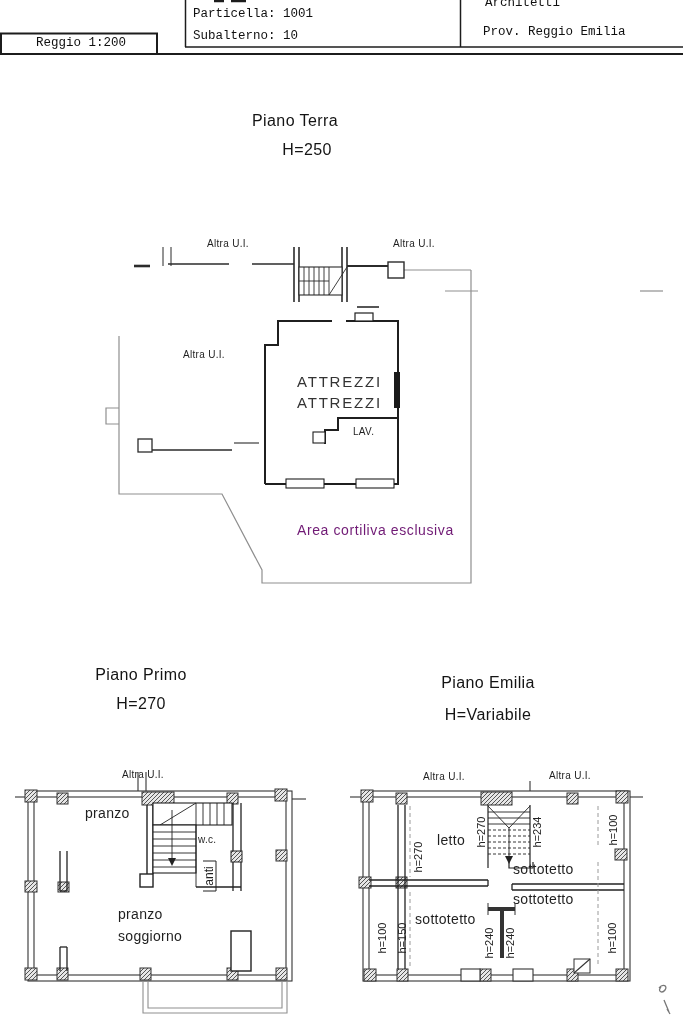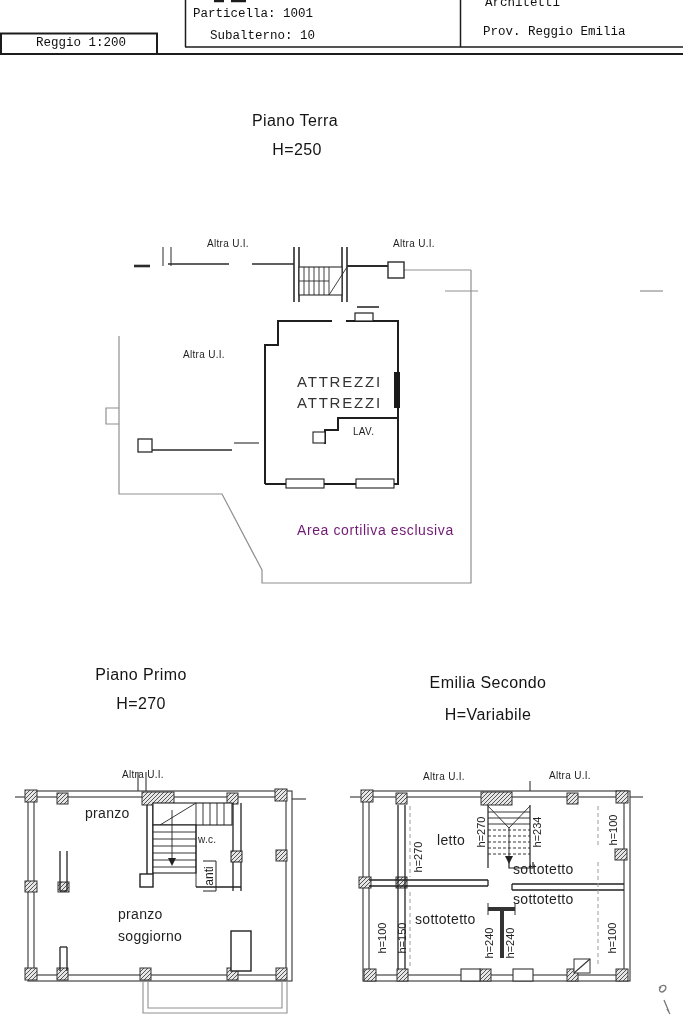--- a/index.html
+++ b/index.html
@@ -228,44 +228,44 @@
         <rect x="574" y="959" width="16" height="14" fill="#fff" stroke-width="1"></rect>
         <line x1="574" y1="973" x2="590" y2="959"></line>
       </g>
     </g>
 
     <path d="M659,988 c4,-5 9,-2 6,2 c-3,4 -8,1 -4,-3 M664,1000 l5,12 l-2,-3 l3,5" stroke="#777" stroke-width="1.3" fill="none"></path>
   </svg>
 
   <div class="mono" style="left:36px;top:36px">Reggio 1:200</div>
   <div class="mono" style="left:193px;top:7px">Particella: 1001</div>
-  <div class="mono" style="left:210px;top:29px">Subalterno: 10</div>
+  <div class="mono" style="left:193px;top:29px">Subalterno: 10</div>
   <div class="mono" style="left:485px;top:-4px">Architetti</div>
   <div class="mono" style="left:483px;top:25px">Prov. Reggio Emilia</div>
 
   <div class="t" style="left:295px;top:112px">Piano Terra</div>
-  <div class="t" style="left:297px;top:141px">H=250</div>
+  <div class="t" style="left:307px;top:141px">H=250</div>
   <div class="lbl" style="left:207px;top:238px">Altra U.I.</div>
   <div class="lbl" style="left:393px;top:238px">Altra U.I.</div>
   <div class="lbl" style="left:183px;top:349px">Altra U.I.</div>
   <div class="lbl sp" style="left:297px;top:373px">ATTREZZI</div>
   <div class="lbl sp" style="left:297px;top:394px">ATTREZZI</div>
   <div class="lbl" style="left:353px;top:426px">LAV.</div>
   <div class="lbl gray" style="left:297px;top:522px">Area cortiliva esclusiva</div>
 
   <div class="t" style="left:141px;top:666px">Piano Primo</div>
   <div class="t" style="left:141px;top:695px">H=270</div>
   <div class="lbl" style="left:122px;top:769px">Altra U.I.</div>
   <div class="lbl s14" style="left:85px;top:805px">pranzo</div>
   <div class="lbl" style="left:198px;top:834px">w.c.</div>
   <div class="v" style="left:209px;top:876px;font-size:12px">anti</div>
   <div class="lbl s14" style="left:118px;top:906px">pranzo</div>
   <div class="lbl s14" style="left:118px;top:928px">soggiorno</div>
 
-  <div class="t" style="left:488px;top:674px">Emilia Secondo</div>
+  <div class="t" style="left:488px;top:674px">Piano Emilia</div>
   <div class="t" style="left:488px;top:706px">H=Variabile</div>
   <div class="lbl" style="left:423px;top:771px">Altra U.I.</div>
   <div class="lbl" style="left:549px;top:770px">Altra U.I.</div>
   <div class="lbl s14" style="left:437px;top:832px">letto</div>
   <div class="lbl s14" style="left:513px;top:861px">sottotetto</div>
   <div class="lbl s14" style="left:513px;top:891px">sottotetto</div>
   <div class="lbl s14" style="left:415px;top:911px">sottotetto</div>
   <div class="v" style="left:481px;top:832px">h=270</div>
   <div class="v" style="left:537px;top:832px">h=234</div>
   <div class="v" style="left:613px;top:830px">h=100</div>

